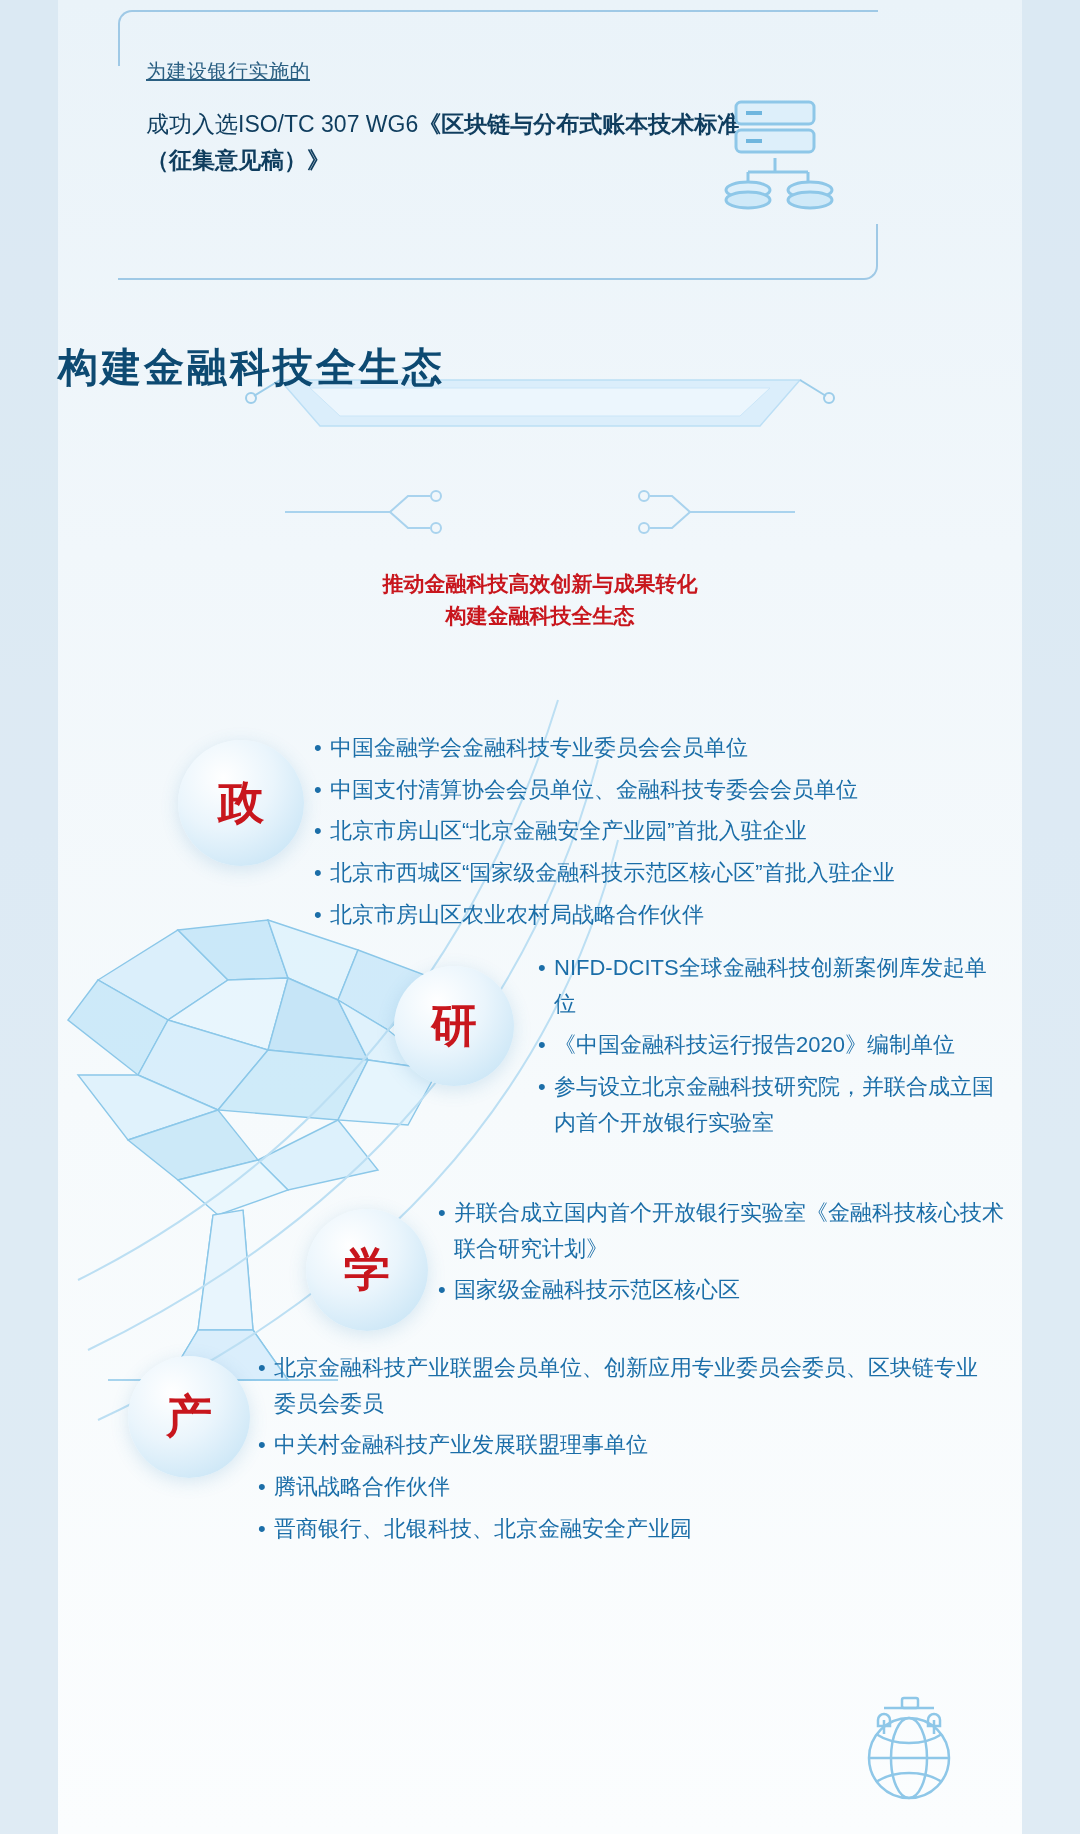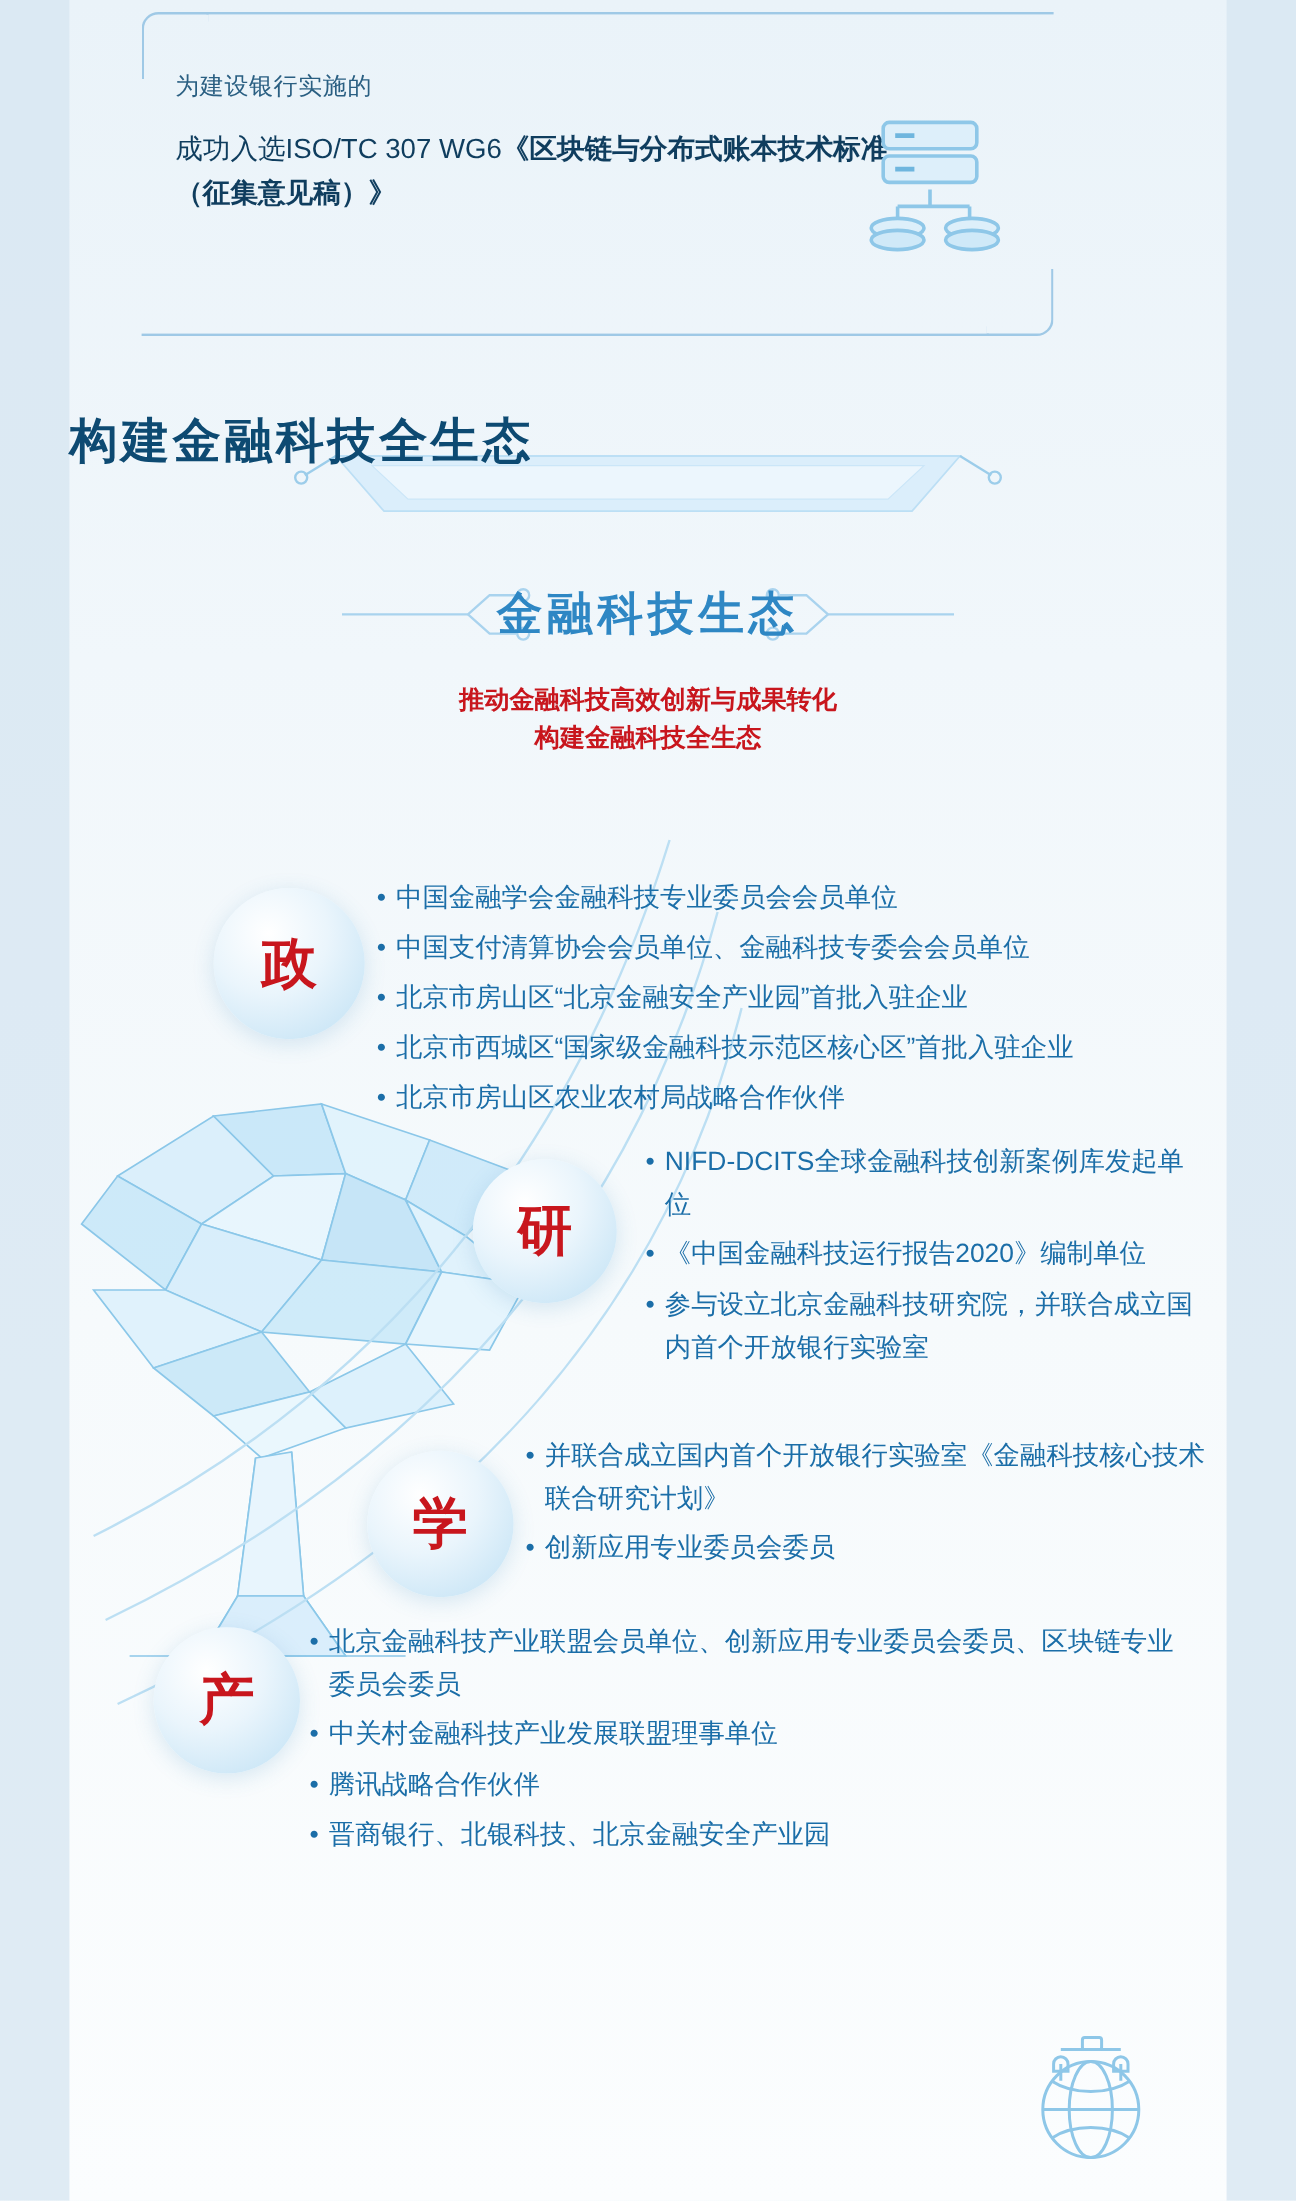--- a/index.html
+++ b/index.html
@@ -65,20 +65,21 @@
     left: 28px;
     top: 48px;
     width: 640px;
     color: #1a4e73;
   }
   .tc-line-small {
     font-size: 20px;
     color: #2a5f82;
     margin-bottom: 22px;
     letter-spacing: .5px;
+    text-decoration: underline;
   }
   .tc-line-strong {
     font-size: 25px;
     font-weight: bold;
     color: #0f3d5e;
     line-height: 1.5;
     margin-bottom: 14px;
   }
   .tc-line-mixed {
     font-size: 23px;
@@ -282,21 +283,20 @@
         <circle cx="206" cy="14" r="5"></circle>
         <polyline points="160,30 178,46 200,46"></polyline>
         <circle cx="206" cy="46" r="5"></circle>
         <line x1="565" y1="30" x2="460" y2="30"></line>
         <polyline points="460,30 442,14 420,14"></polyline>
         <circle cx="414" cy="14" r="5"></circle>
         <polyline points="460,30 442,46 420,46"></polyline>
         <circle cx="414" cy="46" r="5"></circle>
       </g>
     </svg>
-    <div class="sec2-title">金融科技生态</div>
   </div>
 
   <div class="sec2-sub">
     <div>推动金融科技高效创新与成果转化</div>
     <div>构建金融科技全生态</div>
   </div>
 
   <svg class="tree-art" viewBox="0 0 500 560">
     <g stroke="#7cc0e6" stroke-width="1.4" fill="none" opacity=".95">
       <polygon points="60,120 140,70 190,120 130,160" fill="#d7eefb"></polygon>
@@ -378,21 +378,21 @@
 
   <div class="group g-xue" style="left:60px; top:1195px; width:900px; height:160px;">
     <div class="bubble">学</div>
     <div class="bullets">
       <div class="li">
           <span class="dot">•</span>
           <span class="txt">并联合成立国内首个开放银行实验室《金融科技核心技术联合研究计划》</span>
         </div>
       <div class="li">
           <span class="dot">•</span>
-          <span class="txt">创新应用专业委员会委员</span>
+          <span class="txt">国家级金融科技示范区核心区</span>
         </div>
     </div>
   </div>
 
   <div class="group g-chan" style="left:60px; top:1350px; width:900px; height:220px;">
     <div class="bubble">产</div>
     <div class="bullets">
       <div class="li">
           <span class="dot">•</span>
           <span class="txt">北京金融科技产业联盟会员单位、创新应用专业委员会委员、区块链专业委员会委员</span>

